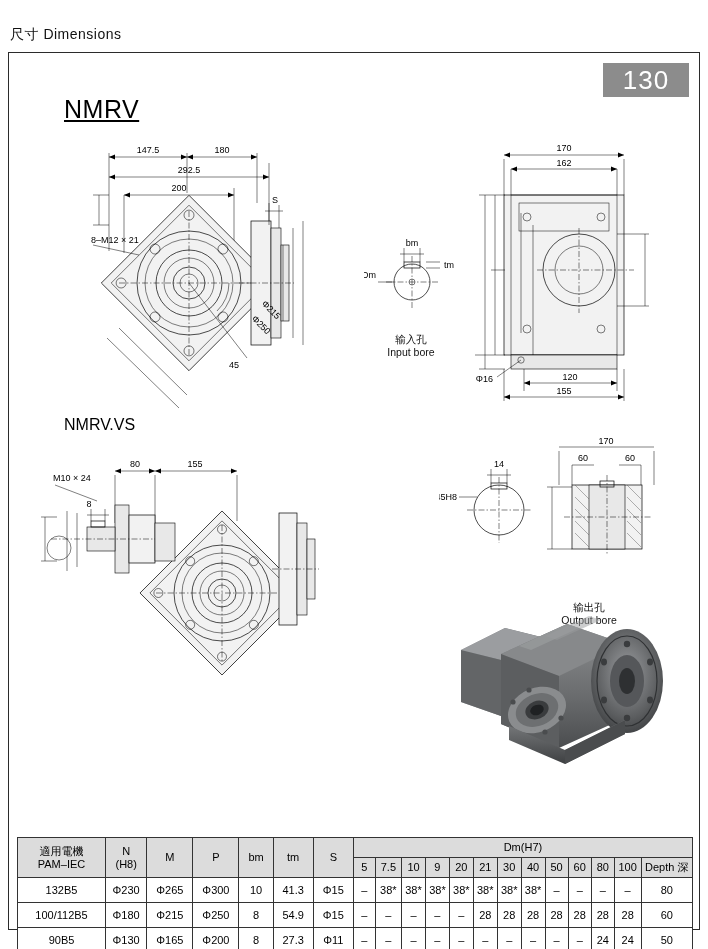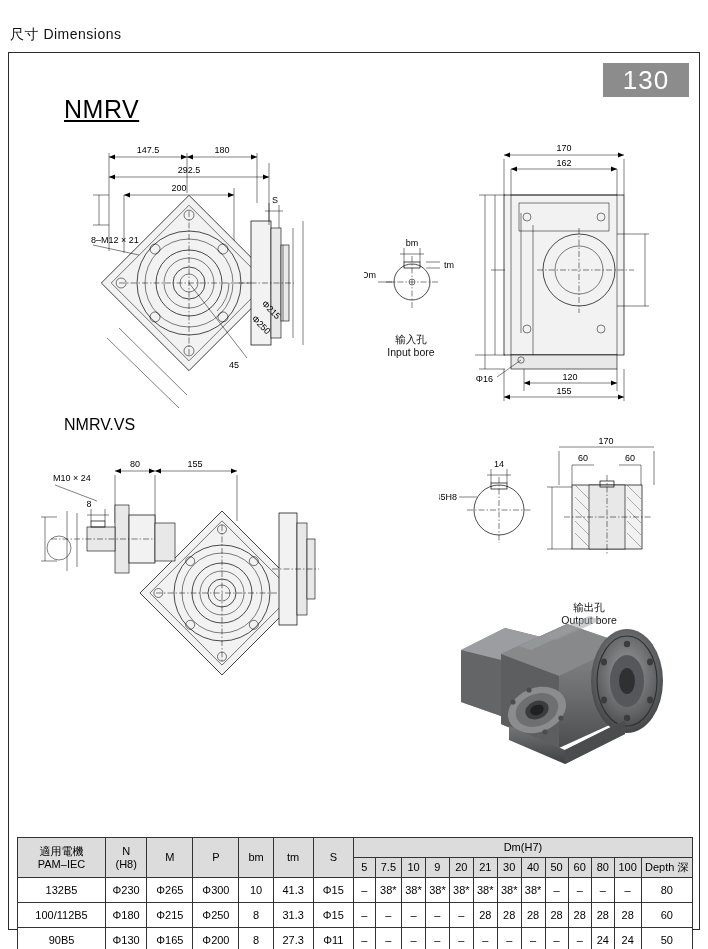--- a/index.html
+++ b/index.html
@@ -591,21 +591,21 @@
             <td>–</td>
             <td>–</td>
             <td>80</td>
           </tr>
           <tr>
             <td>100/112B5</td>
             <td>Φ180</td>
             <td>Φ215</td>
             <td>Φ250</td>
             <td>8</td>
-            <td>31.3</td>
+            <td>54.9</td>
             <td>Φ15</td>
             <td>–</td>
             <td>–</td>
             <td>–</td>
             <td>–</td>
             <td>–</td>
             <td>28</td>
             <td>28</td>
             <td>28</td>
             <td>28</td>

